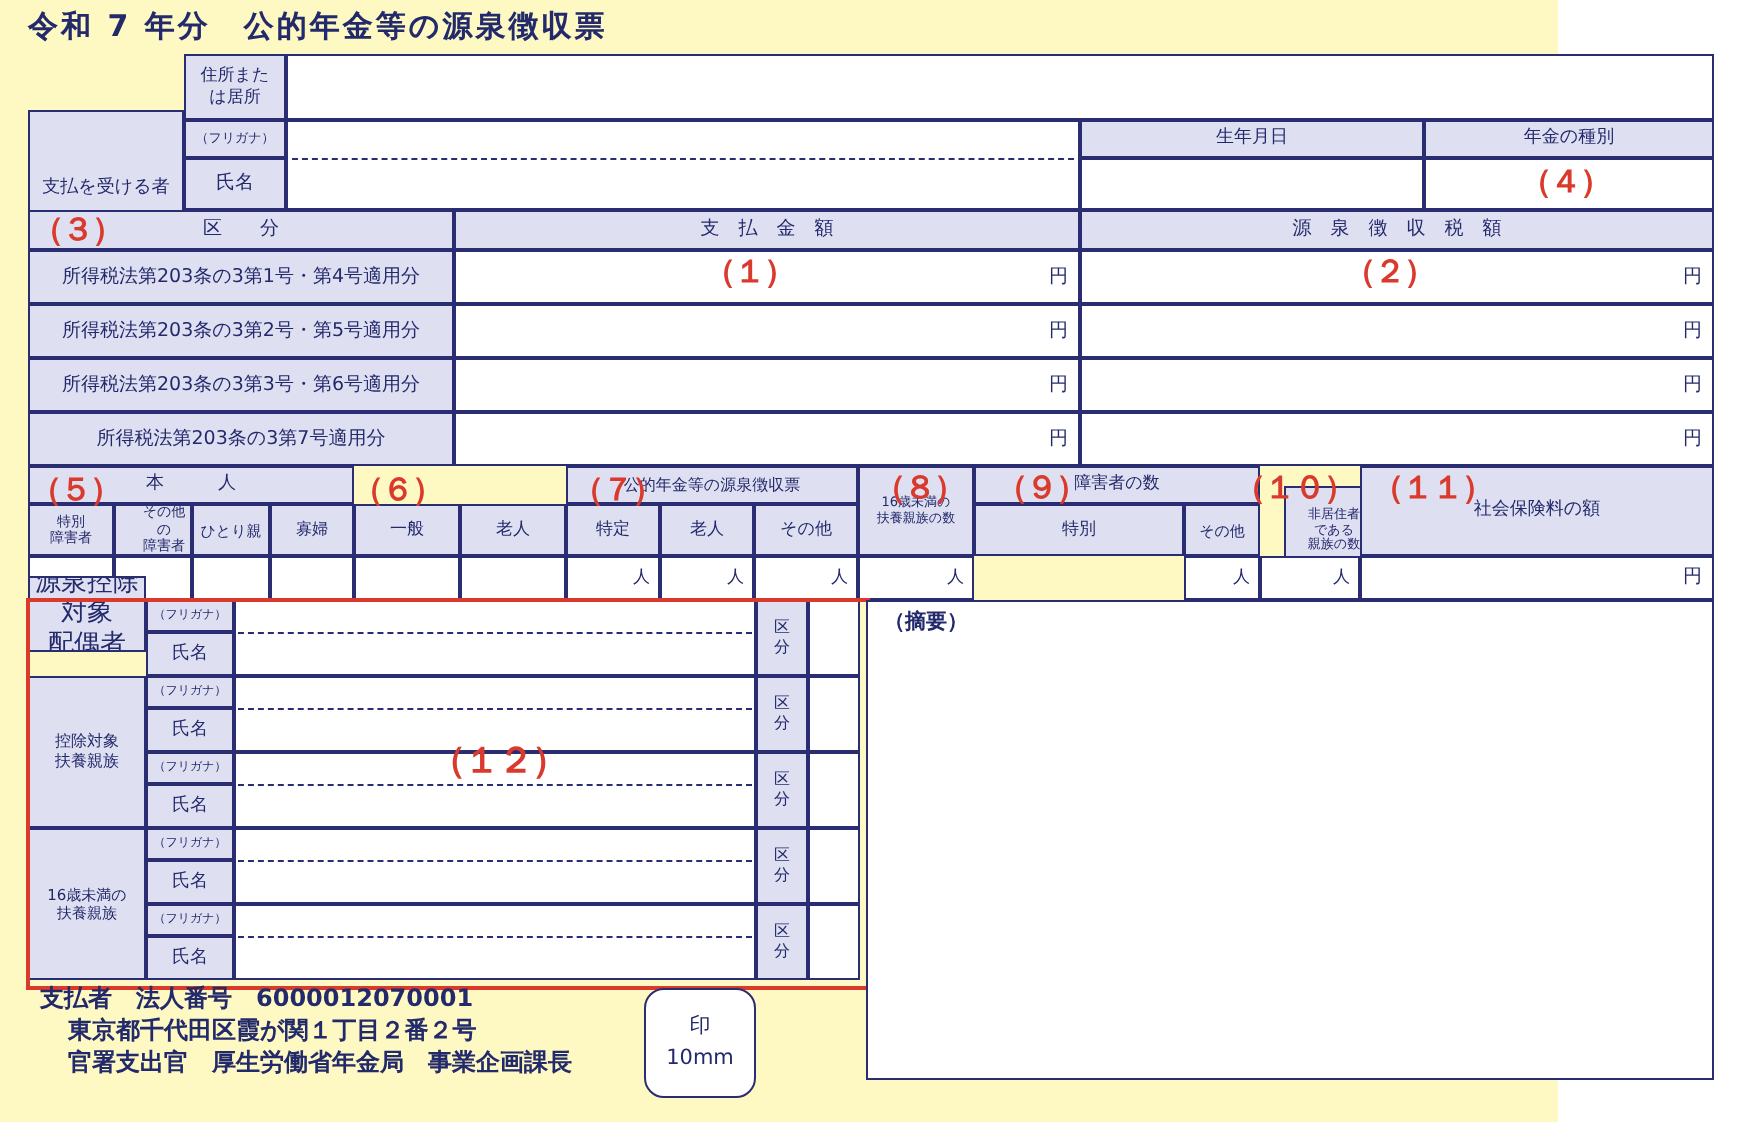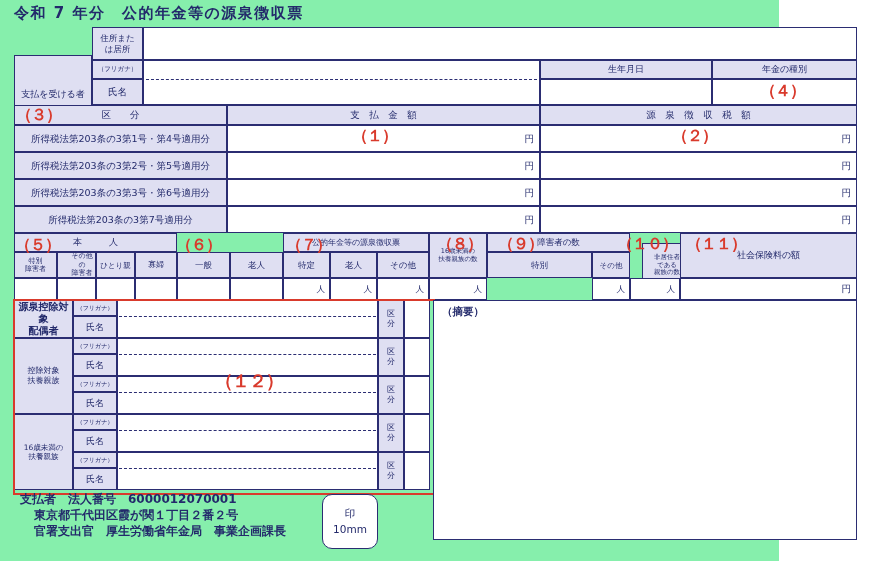--- a/index.html
+++ b/index.html
@@ -1,16 +1,16 @@
 <!DOCTYPE html>
 <html><head>
 <meta charset="utf-8">
 <style>
   html,body{margin:0;padding:0;background:#fff;}
-  #page{position:relative;width:779px;height:561px;background:#86efac;
+  #page{position:relative;width:779px;height:561px;background:#fef9c3;
         font-family:"DejaVu Sans","Liberation Sans",sans-serif;color:#232a6b;}
   .cell{position:absolute;box-sizing:border-box;border:1px solid #2b2d72;
         display:flex;align-items:center;justify-content:center;
         color:#232a6b;white-space:pre-line;text-align:center;line-height:1.2;overflow:hidden;}
   .lav{background:#dfdff2;}
   .white{background:#ffffff;}
   .yen-cell{justify-content:flex-end;padding-right:5px;font-size:9.5px;}
   .unit-cell{justify-content:flex-end;padding-right:4px;font-size:8.5px;}
   .dashed{position:absolute;height:0;border-top:1.5px dashed #2b2d72;}
   .red-num{position:absolute;color:#d93a2c;font-weight:bold;font-size:16px;
@@ -97,21 +97,21 @@
   <div class="cell white" style="left:177px;top:278px;width:53px;height:22px;"></div>
   <div class="cell white" style="left:230px;top:278px;width:53px;height:22px;"></div>
   <div class="cell white unit-cell" style="left:283px;top:278px;width:47px;height:22px;">人</div>
   <div class="cell white unit-cell" style="left:330px;top:278px;width:47px;height:22px;">人</div>
   <div class="cell white unit-cell" style="left:377px;top:278px;width:52px;height:22px;">人</div>
   <div class="cell white unit-cell" style="left:429px;top:278px;width:58px;height:22px;">人</div>
   <div class="cell white unit-cell" style="left:592px;top:278px;width:38px;height:22px;">人</div>
   <div class="cell white unit-cell" style="left:630px;top:278px;width:50px;height:22px;">人</div>
   <div class="cell white yen-cell" style="left:680px;top:278px;width:177px;height:22px;">円</div>
 
-  <div class="cell lav" style="left:14px;top:300px;width:59px;height:38px;font-size:10px;font-weight:bold;">源泉控除対象
+  <div class="cell lav" style="left:14px;top:288px;width:59px;height:38px;font-size:13px;">源泉控除対象
 配偶者</div>
   <div class="cell lav" style="left:73px;top:300px;width:44px;height:16px;font-size:6px;">（フリガナ）</div>
   <div class="cell lav" style="left:73px;top:316px;width:44px;height:22px;font-size:9px;">氏名</div>
   <div class="cell white" style="left:117px;top:300px;width:261px;height:38px;"></div>
   <div class="dashed" style="left:119px;top:316px;width:257px;"></div>
   <div class="cell lav" style="left:378px;top:300px;width:26px;height:38px;font-size:8px;">区
 分</div>
   <div class="cell white" style="left:404px;top:300px;width:26px;height:38px;"></div>
 
   <div class="cell lav" style="left:14px;top:338px;width:59px;height:76px;font-size:8px;">控除対象

